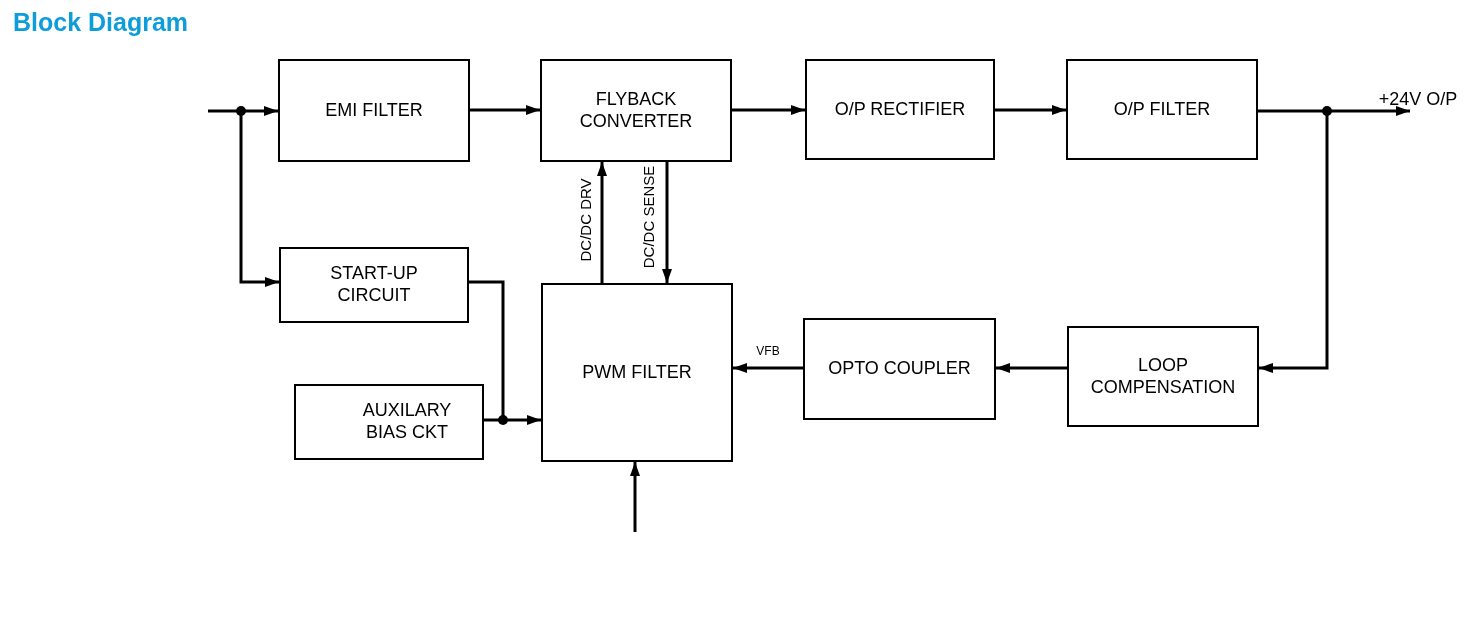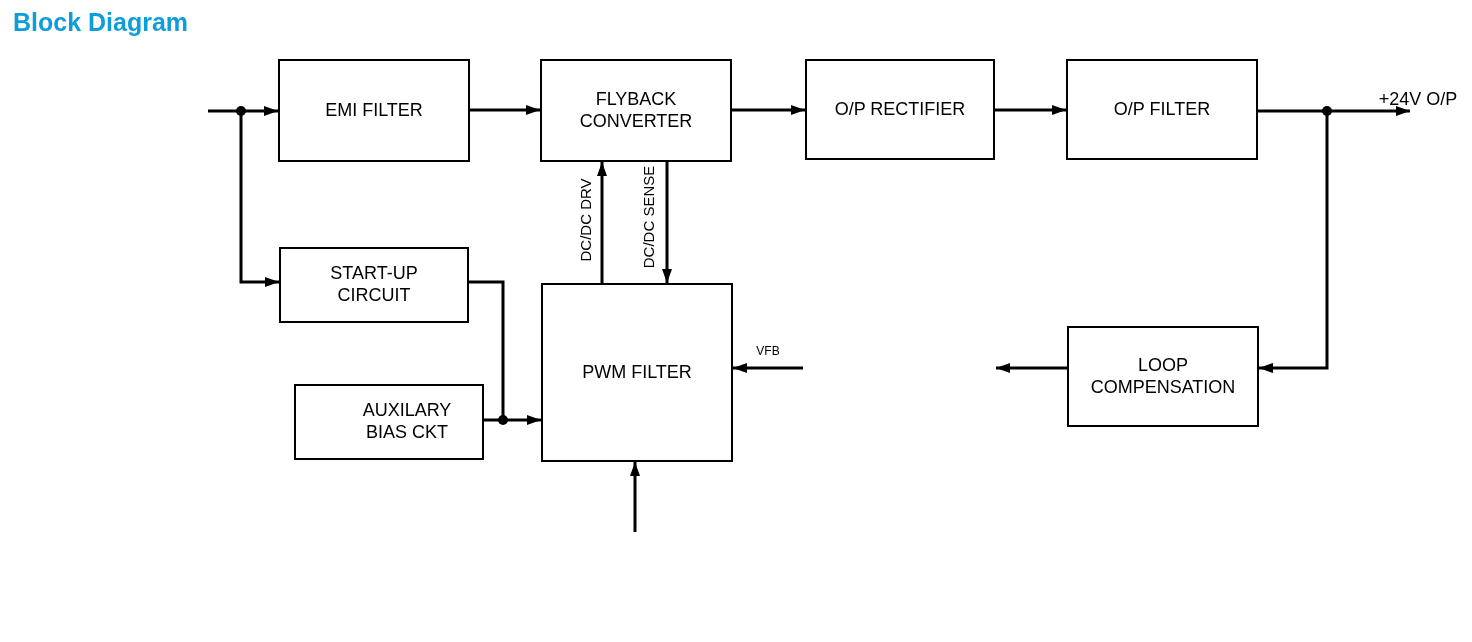--- a/index.html
+++ b/index.html
@@ -114,20 +114,23 @@
     <span>START-UP
 CIRCUIT</span>
   </div>
   <div class="block b-aux">
     <span>AUXILARY
 BIAS CKT</span>
   </div>
   <div class="block b-pwm">
     <span>PWM FILTER</span>
   </div>
+  <div class="block b-opto">
+    <span>OPTO COUPLER</span>
+  </div>
   <div class="block b-loop">
     <span>LOOP
 COMPENSATION</span>
   </div>
 
   <div class="sig sig-out">+24V O/P</div>
   <div class="sig sig-vfb">VFB</div>
   <div class="sig sig-drv">DC/DC DRV</div>
   <div class="sig sig-sense">DC/DC SENSE</div>
 

